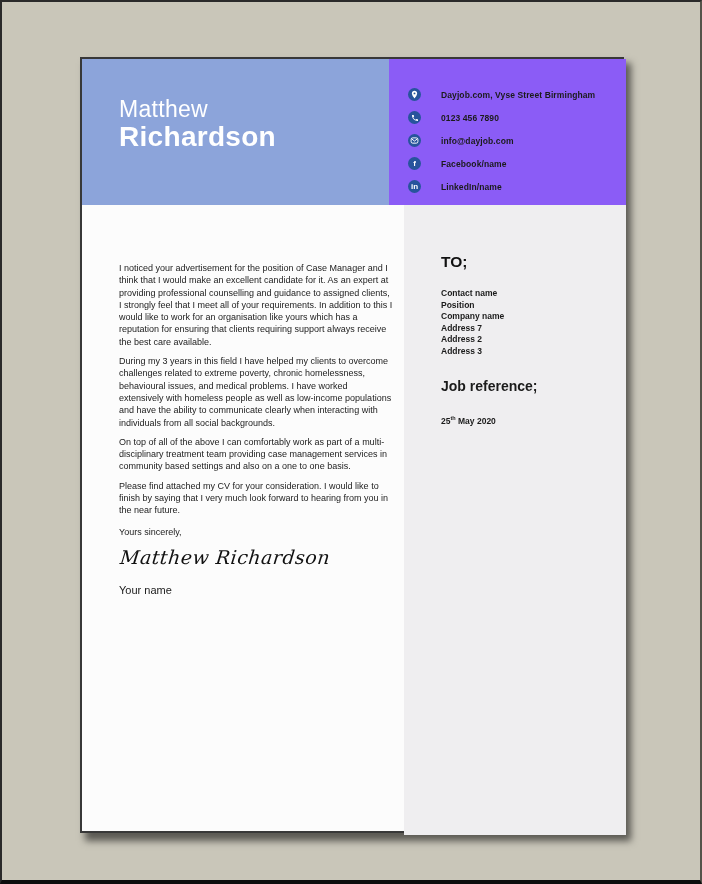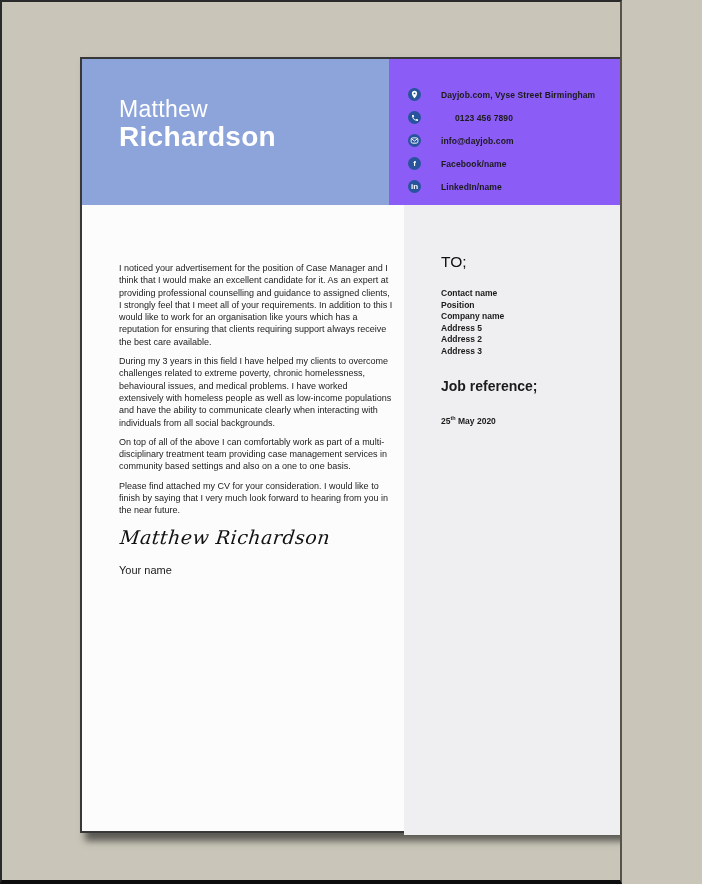--- a/index.html
+++ b/index.html
@@ -1,20 +1,20 @@
 <!DOCTYPE html>
 <html><head>
 <meta charset="utf-8">
 <style>
   * { margin:0; padding:0; box-sizing:border-box; }
   html,body { width:702px; height:884px; }
   body { font-family:"Liberation Sans", sans-serif; background:#c9c6b9; }
 
   .screen {
-    position:relative; width:622px; height:884px; background:#c9c6b9;
+    position:relative; width:702px; height:884px; background:#c9c6b9;
     border-top:2px solid #2a2a2a; border-left:2px solid #2a2a2a;
     border-right:2px solid #55534a; border-bottom:4px solid #0d0d0d;
     overflow:hidden;
   }
 
   .page {
     position:absolute; left:78px; top:55px; width:544px; height:776px;
     background:#fcfcfc; border:2px solid #383838;
     box-shadow:6px 7px 7px 1px rgba(0,0,0,0.55);
   }
@@ -25,38 +25,38 @@
     background:#8ca4da; color:#ffffff; padding:37px 0 0 37px;
   }
   .first-name { font-size:23px; font-weight:400; line-height:27px; letter-spacing:0.3px; }
   .last-name  { font-size:28px; font-weight:700; line-height:27px; letter-spacing:0.3px; }
   .job-title  { font-size:11px; font-weight:400; margin-top:9px; color:#f4f6fc; }
 
   
   .contact { position:absolute; left:307px; top:0; width:237px; height:146px; background:#8b5cf6; }
   .contact-row { position:absolute; left:19px; display:flex; align-items:center; }
   .contact-row:nth-of-type(1){ top:29px; }
-  .contact-row:nth-of-type(2){ top:52px;gap:14px; }
+  .contact-row:nth-of-type(2){ top:52px; }
   .contact-row:nth-of-type(3){ top:75px; }
   .contact-row:nth-of-type(4){ top:98px; }
   .contact-row:nth-of-type(5){ top:121px; }
   .icon-circle {
     width:13px; height:13px; border-radius:50%; background:#27549c; flex:0 0 13px;
     display:flex; align-items:center; justify-content:center;
   }
   .icon-circle svg { display:block; }
   .icon-glyph-text { color:#fff; font-size:8px; font-weight:700; line-height:13px; font-family:"Liberation Sans",sans-serif; }
   .contact-label { margin-left:20px; font-size:8.5px; font-weight:700; color:#1b1b1b; letter-spacing:0.1px; }
 
   
   .side-panel {
     position:absolute; left:322px; top:146px; width:222px; height:630px;
     background:#efeef0; padding-left:37px;
   }
-  .to-heading { margin-top:48px; font-size:15.5px; font-weight:400; color:#111; }
+  .to-heading { margin-top:48px; font-size:15.5px; font-weight:700; color:#111; }
   .recipient-lines { margin-top:17px; }
   .recipient-line { font-size:8.5px; font-weight:700; color:#1b1b1b; line-height:11.5px; }
   .job-ref { margin-top:21px; font-size:14px; font-weight:700; color:#1b1b1b; }
   .date-line { margin-top:21px; font-size:8.5px; font-weight:700; color:#1b1b1b; }
   .date-line sup { font-size:5.5px; vertical-align:super; }
 
   
   .letter { position:absolute; left:37px; top:203px; width:274px; color:#1b1b1b; }
   .greeting { font-size:9px; font-weight:700; margin-bottom:8px; }
   .letter p { font-size:9px; line-height:12.3px; margin-bottom:7px; font-weight:400; }
@@ -125,31 +125,32 @@
       </div>
 
     </div>
 
     <div class="side-panel">
       <div class="to-heading">TO;</div>
       <div class="recipient-lines">
         <div class="recipient-line">Contact name</div>
         <div class="recipient-line">Position</div>
         <div class="recipient-line">Company name</div>
-        <div class="recipient-line">Address 5</div>
+        <div class="recipient-line">Address 7</div>
         <div class="recipient-line">Address 2</div>
         <div class="recipient-line">Address 3</div>
       </div>
       <div class="job-ref">Job reference;</div>
       <div class="date-line"><span>25</span><sup>th</sup><span> May 2020</span></div>
     </div>
 
     <div class="letter">
       <p>I noticed your advertisement for the position of Case Manager and I think that I would make an excellent candidate for it. As an expert at providing professional counselling and guidance to assigned clients, I strongly feel that I meet all of your requirements. In addition to this I would like to work for an organisation like yours which has a reputation for ensuring that clients requiring support always receive the best care available.</p>
       <p>During my 3 years in this field I have helped my clients to overcome challenges related to extreme poverty, chronic homelessness, behavioural issues, and medical problems. I have worked extensively with homeless people as well as low-income populations and have the ability to communicate clearly when interacting with individuals from all social backgrounds.</p>
       <p>On top of all of the above I can comfortably work as part of a multi-disciplinary treatment team providing case management services in community based settings and also on a one to one basis.</p>
       <p>Please find attached my CV for your consideration. I would like to finish by saying that I very much look forward to hearing from you in the near future.</p>
+      <div class="closing">Yours sincerely,</div>
       <div class="signature">Matthew Richardson</div>
       <div class="your-name">Your name</div>
     </div>
 
   </div>
 </div>
 
 </body></html>

